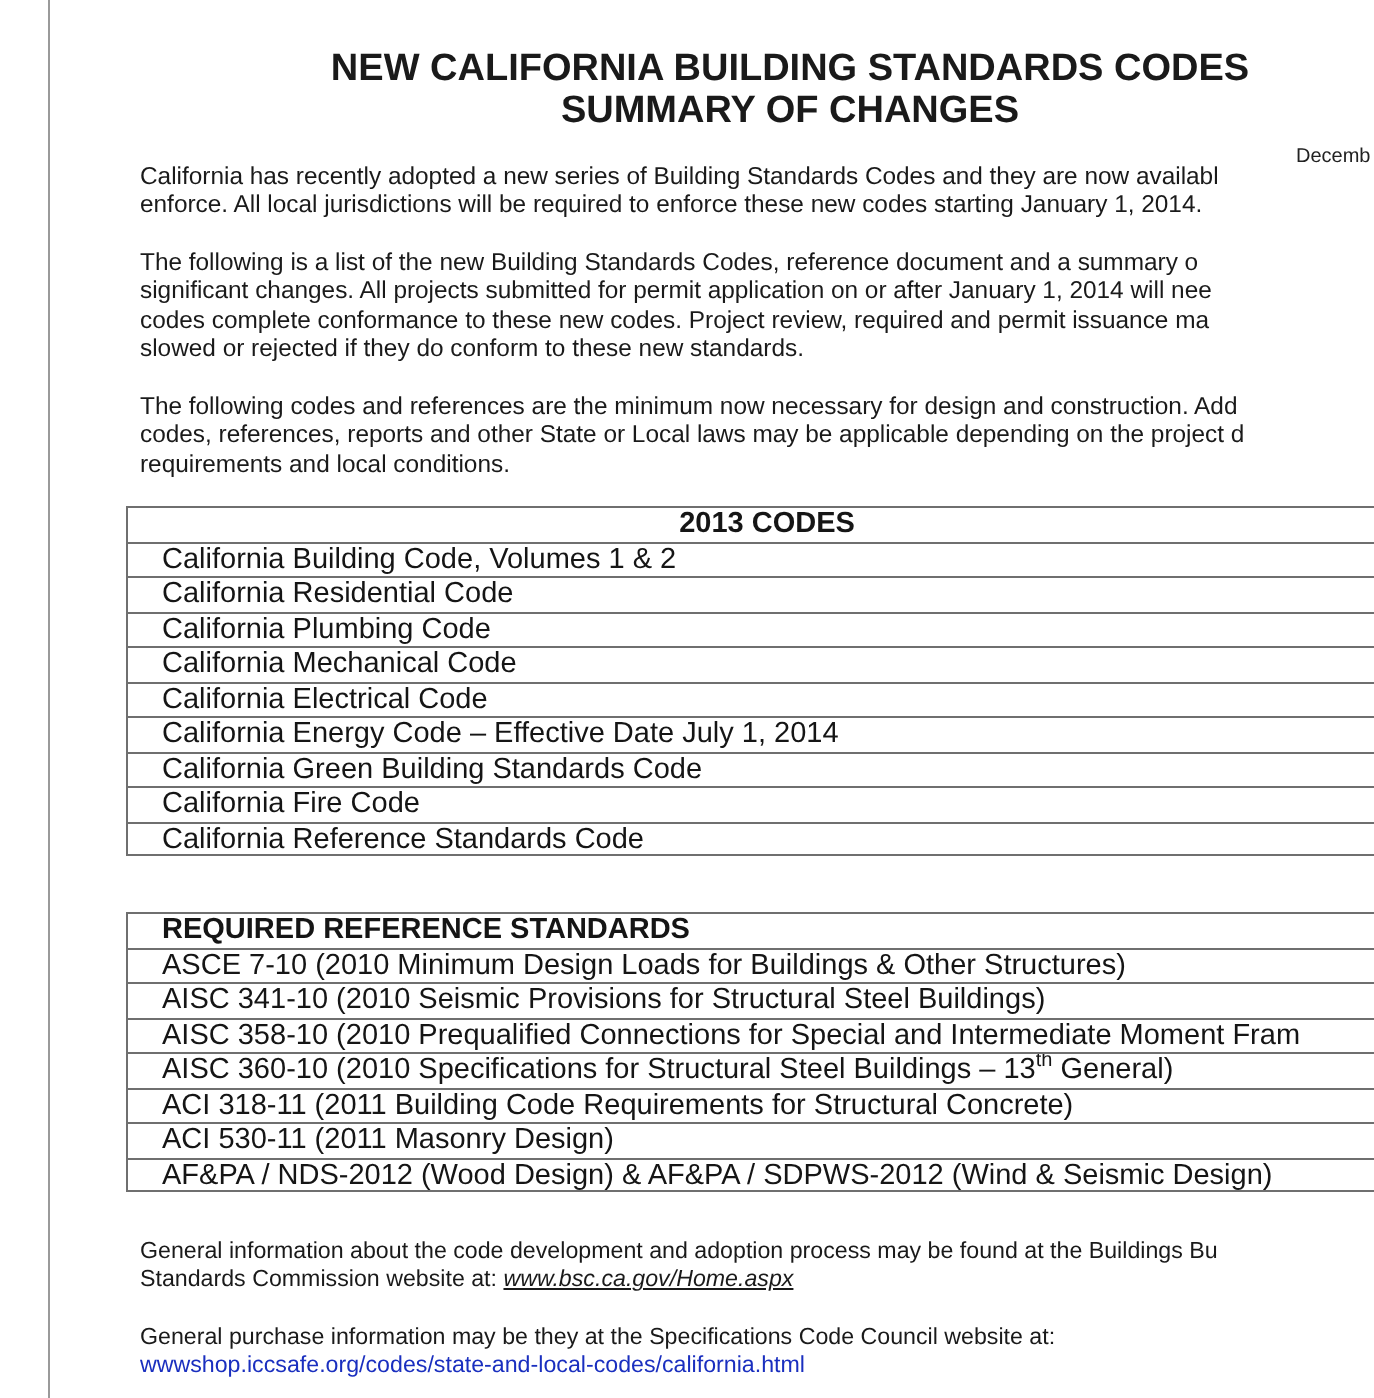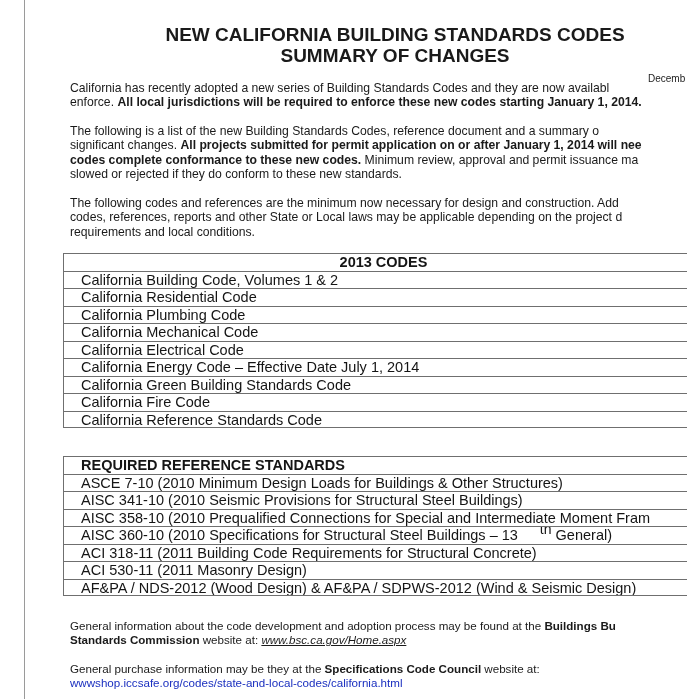--- a/index.html
+++ b/index.html
@@ -16,33 +16,33 @@
   }
   .title {
     position:absolute; left:70px; width:650px; top:24px; text-align:center;
     font-weight:bold; font-size:19px; line-height:21px; color:#1a1a1a;
   }
   .para {
     position:absolute; left:70px; width:640px; font-size:12.2px; line-height:14.4px;
     text-align:justify; white-space:nowrap; color:#1a1a1a;
   }
   .para .ln { display:block; overflow:visible; }
-  .para b { font-weight:bold; }
+  .para b { font-weight:normal; }
   .tbl {
     position:absolute; left:63px; width:640px; border-collapse:collapse;
   }
   .tbl .row {
     height:17.5px; border-top:1px solid #6f6f6f; border-left:1px solid #6f6f6f;
     font-size:14.5px; line-height:17.5px; padding-left:17px; white-space:nowrap;
     box-sizing:border-box; color:#151515; overflow:hidden;
   }
   .tbl .row.last { border-bottom:1px solid #6f6f6f; }
   .tbl .row.head-center { text-align:center; font-weight:bold; padding-left:0; }
   .tbl .row.head-left { font-weight:bold; }
-  sup { font-size:14px; line-height:0; vertical-align:super;margin-left:22px; }
+  sup { font-size:10px; line-height:0; vertical-align:super; }
   a.link { color:#1a2fbf; }
   a.plain-link { color:#1a1a1a; text-decoration:underline;font-style:italic; }
 </style>
 </head>
 <body>
 
 <div class="margin-line"></div>
 
 <div class="date">Decemb</div>
 
@@ -52,21 +52,21 @@
 </div>
 
 <div class="para" style="top:81px;">
   <span class="ln">California has recently adopted a new series of Building Standards Codes and they are now availabl</span>
   <span class="ln"><span>enforce. </span><b>All local jurisdictions will be required to enforce these new codes starting January 1, 2014.</b></span>
 </div>
 
 <div class="para" style="top:124px;">
   <span class="ln">The following is a list of the new Building Standards Codes, reference document and a summary o</span>
   <span class="ln"><span>significant changes. </span><b>All projects submitted for permit application on or after January 1, 2014 will nee</b></span>
-  <span class="ln"><b>codes complete conformance to these new codes.</b><span> Minimum review, approval and permit issuance ma</span></span>
+  <span class="ln"><b>codes complete conformance to these new codes.</b><span> Project review, required and permit issuance ma</span></span>
   <span class="ln">slowed or rejected if they do conform to these new standards.</span>
 </div>
 
 <div class="para" style="top:196px;">
   <span class="ln">The following codes and references are the minimum now necessary for design and construction. Add</span>
   <span class="ln">codes, references, reports and other State or Local laws may be applicable depending on the project d</span>
   <span class="ln">requirements and local conditions.</span>
 </div>
 
 <div class="tbl" style="top:253px;">

